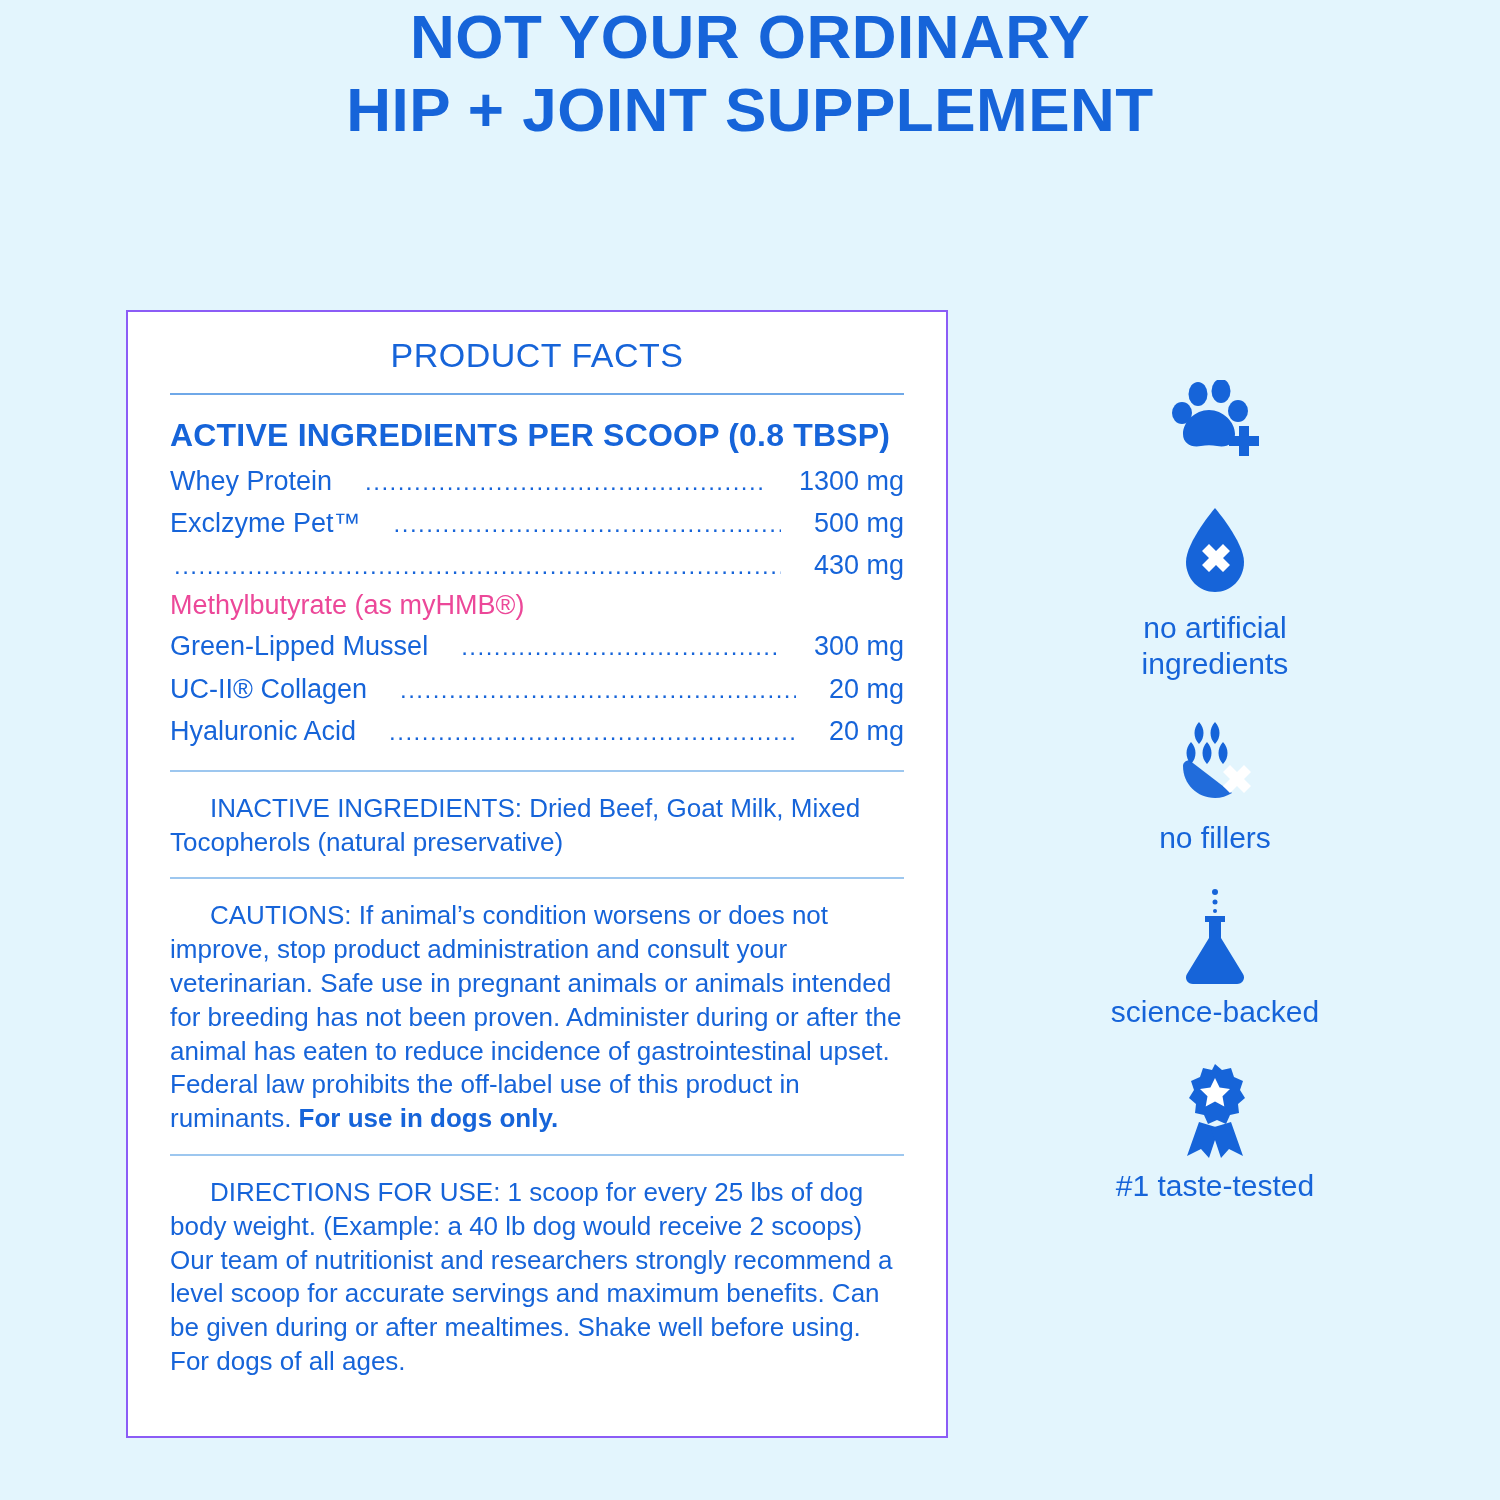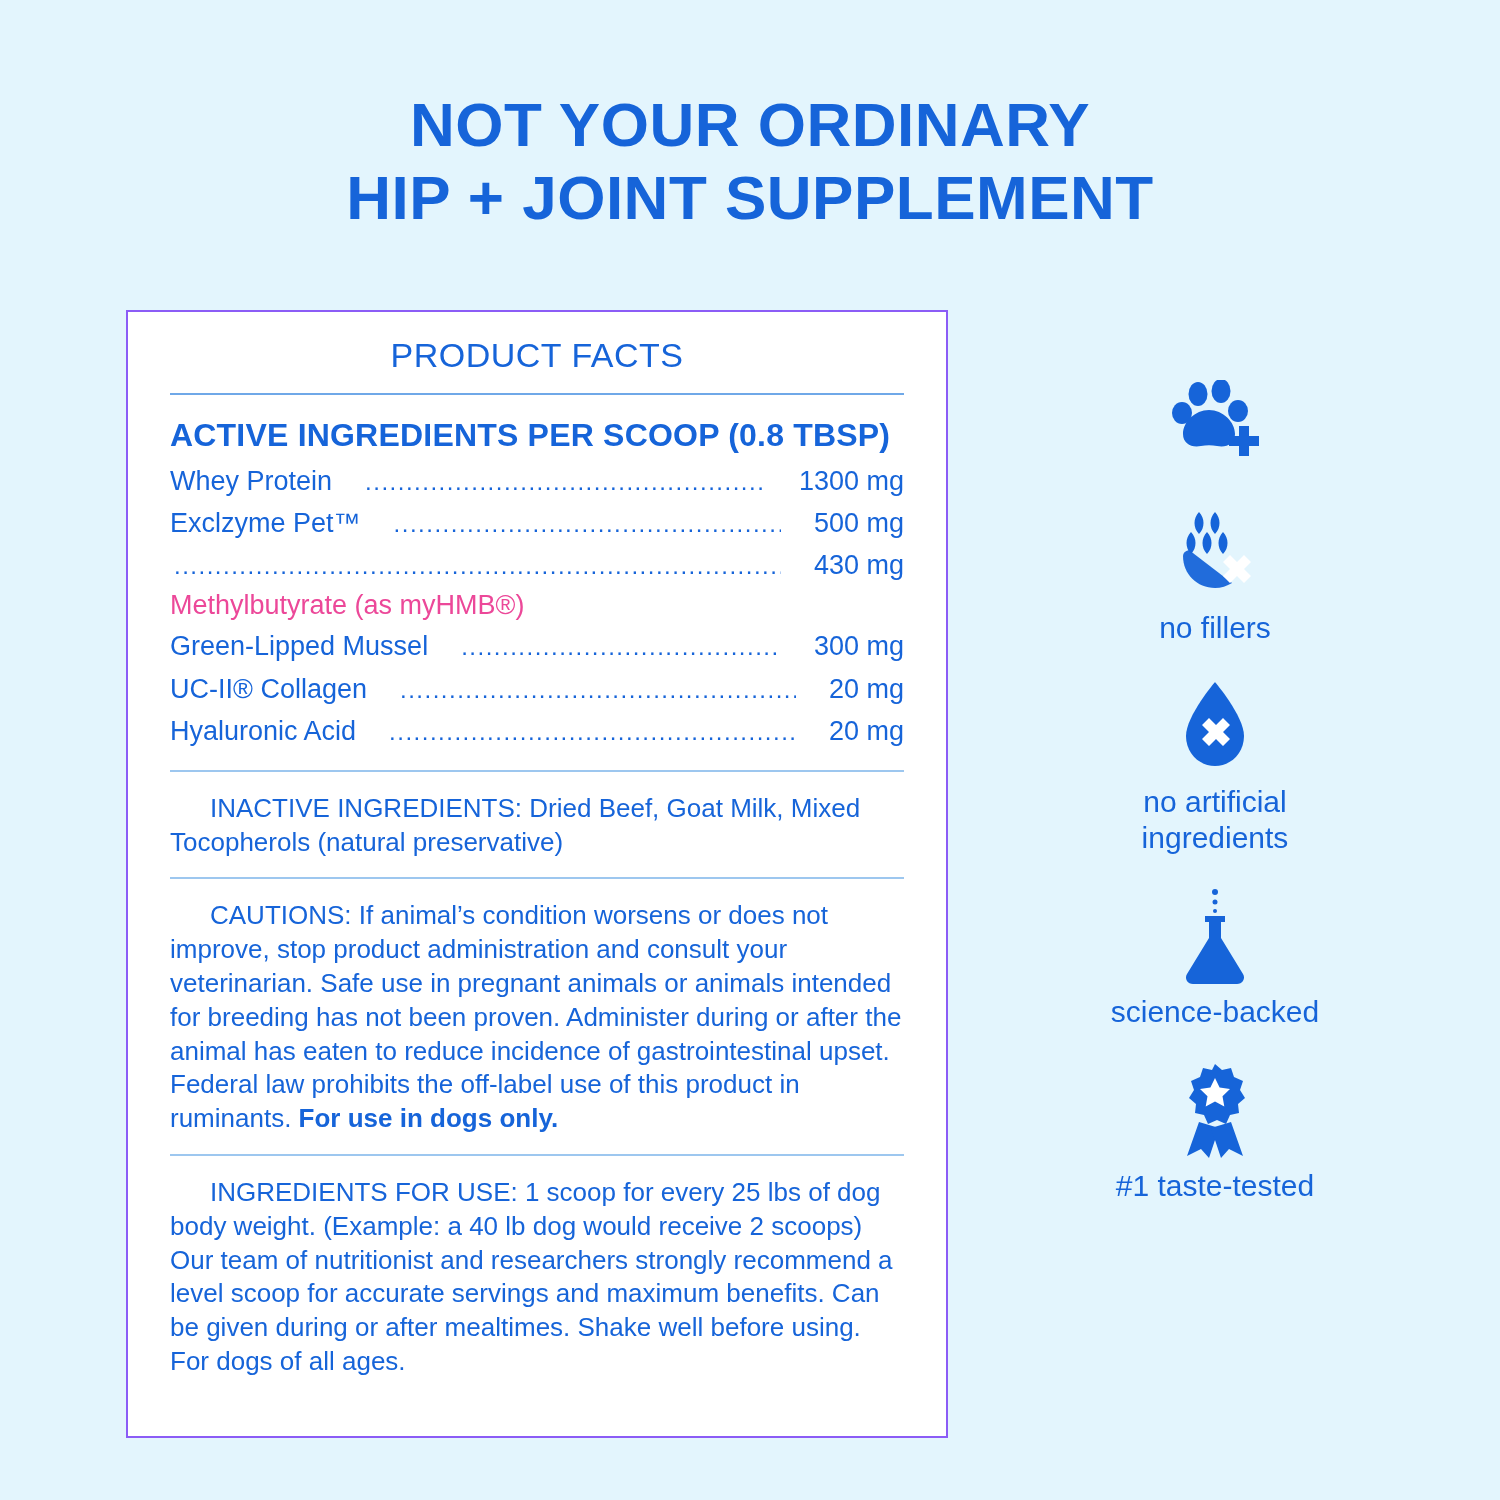--- a/index.html
+++ b/index.html
@@ -9,21 +9,20 @@
     background: #e3f5fd;
     font-family: "Liberation Sans", sans-serif;
     color: #1565d8;
     overflow: hidden;
   }
   .page { position: relative; width: 1500px; height: 1500px; }
 
   
   .headline {
     text-align: center;
-    padding-top: 88px;
     color: #1664d9;
     font-weight: bold;
     font-size: 62px;
     letter-spacing: 0.5px;
     line-height: 1.18;
   }
   .headline .l1 { display: block; }
   .headline .l2 { display: block; }
 
   
@@ -189,21 +188,21 @@
     <div class="section">
       <div class="para">
         <span class="lead">CAUTIONS:</span><span> If animal’s condition worsens or does not improve, stop product administration and consult your veterinarian. Safe use in pregnant animals or animals intended for breeding has not been proven. Administer during or after the animal has eaten to reduce incidence of gastrointestinal upset. Federal law prohibits the off-label use of this product in ruminants. </span><b>For use in dogs only.</b>
       </div>
     </div>
 
     <div class="rule thin"></div>
 
     <div class="section">
       <div class="para">
-        <span class="lead">INGREDIENTS FOR USE:</span><span> 1 scoop for every 25 lbs of dog body weight. (Example: a 40 lb dog would receive 2 scoops) Our team of nutritionist and researchers strongly recommend a level scoop for accurate servings and maximum benefits. Can be given during or after mealtimes. Shake well before using. For dogs of all ages.</span>
+        <span class="lead">DIRECTIONS FOR USE:</span><span> 1 scoop for every 25 lbs of dog body weight. (Example: a 40 lb dog would receive 2 scoops) Our team of nutritionist and researchers strongly recommend a level scoop for accurate servings and maximum benefits. Can be given during or after mealtimes. Shake well before using. For dogs of all ages.</span>
       </div>
     </div>
   </div>
 
   <div class="benefits">
 
     <div class="benefit">
       <div class="icon">
         <svg width="96" height="92" viewBox="0 0 96 92">
           <g fill="#1664d9">
@@ -213,42 +212,42 @@
             <ellipse cx="71" cy="31" rx="10" ry="11"></ellipse>
             <path d="M42 30c14 0 26 12 26 24 0 10-9 14-18 12-5-1-11-1-16 0-9 2-18-2-18-12 0-12 12-24 26-24z"></path>
             <path d="M62 56h10V46h10v10h10v10H82v10H72V66H62z"></path>
           </g>
         </svg>
       </div>
     </div>
 
     <div class="benefit">
       <div class="icon">
-        <svg width="92" height="92" viewBox="0 0 92 92">
-          <g fill="#1664d9">
-            <path d="M30 6c-6 6-6 16 0 22 6-6 6-16 0-22zM46 6c-6 6-6 16 0 22 6-6 6-16 0-22zM38 26c-6 6-6 16 0 22 6-6 6-16 0-22zM22 26c-6 6-6 16 0 22 6-6 6-16 0-22zM54 26c-6 6-6 16 0 22 6-6 6-16 0-22z"></path>
-            <path d="M14 50c0 18 14 32 32 32 6 0 12-2 17-5L20 44c-4 1-6 3-6 6z" opacity="0.95"></path>
-          </g>
-          <path fill="#ffffff" d="M54 56l7-7 7 7 7-7 7 7-7 7 7 7-7 7-7-7-7 7-7-7 7-7z"></path>
-        </svg>
-      </div>
-      <div class="label">no fillers</div>
-    </div>
-
-    <div class="benefit">
-      <div class="icon">
         <svg width="74" height="92" viewBox="0 0 74 92">
           <path fill="#1664d9" d="M37 2C37 2 8 36 8 56c0 17 13 30 29 30s29-13 29-30C66 36 37 2 37 2z"></path>
           <path fill="#ffffff" d="M24 45l7-7 7 7 7-7 7 7-7 7 7 7-7 7-7-7-7 7-7-7 7-7z"></path>
         </svg>
       </div>
       <div class="label">
         <span style="white-space:pre-line">no artificial
 ingredients</span>
       </div>
+    </div>
+
+    <div class="benefit">
+      <div class="icon">
+        <svg width="92" height="92" viewBox="0 0 92 92">
+          <g fill="#1664d9">
+            <path d="M30 6c-6 6-6 16 0 22 6-6 6-16 0-22zM46 6c-6 6-6 16 0 22 6-6 6-16 0-22zM38 26c-6 6-6 16 0 22 6-6 6-16 0-22zM22 26c-6 6-6 16 0 22 6-6 6-16 0-22zM54 26c-6 6-6 16 0 22 6-6 6-16 0-22z"></path>
+            <path d="M14 50c0 18 14 32 32 32 6 0 12-2 17-5L20 44c-4 1-6 3-6 6z" opacity="0.95"></path>
+          </g>
+          <path fill="#ffffff" d="M54 56l7-7 7 7 7-7 7 7-7 7 7 7-7 7-7-7-7 7-7-7 7-7z"></path>
+        </svg>
+      </div>
+      <div class="label">no fillers</div>
     </div>
 
     <div class="benefit">
       <div class="icon">
         <svg width="80" height="96" viewBox="0 0 80 96">
           <g fill="#1664d9">
             <circle cx="40" cy="4" r="3"></circle>
             <circle cx="40" cy="14" r="2.5"></circle>
             <circle cx="40" cy="23" r="2"></circle>
             <path d="M30 28h20v6h-4v16l22 36c3 5-1 10-6 10H18c-5 0-9-5-6-10l22-36V34h-4z"></path>

